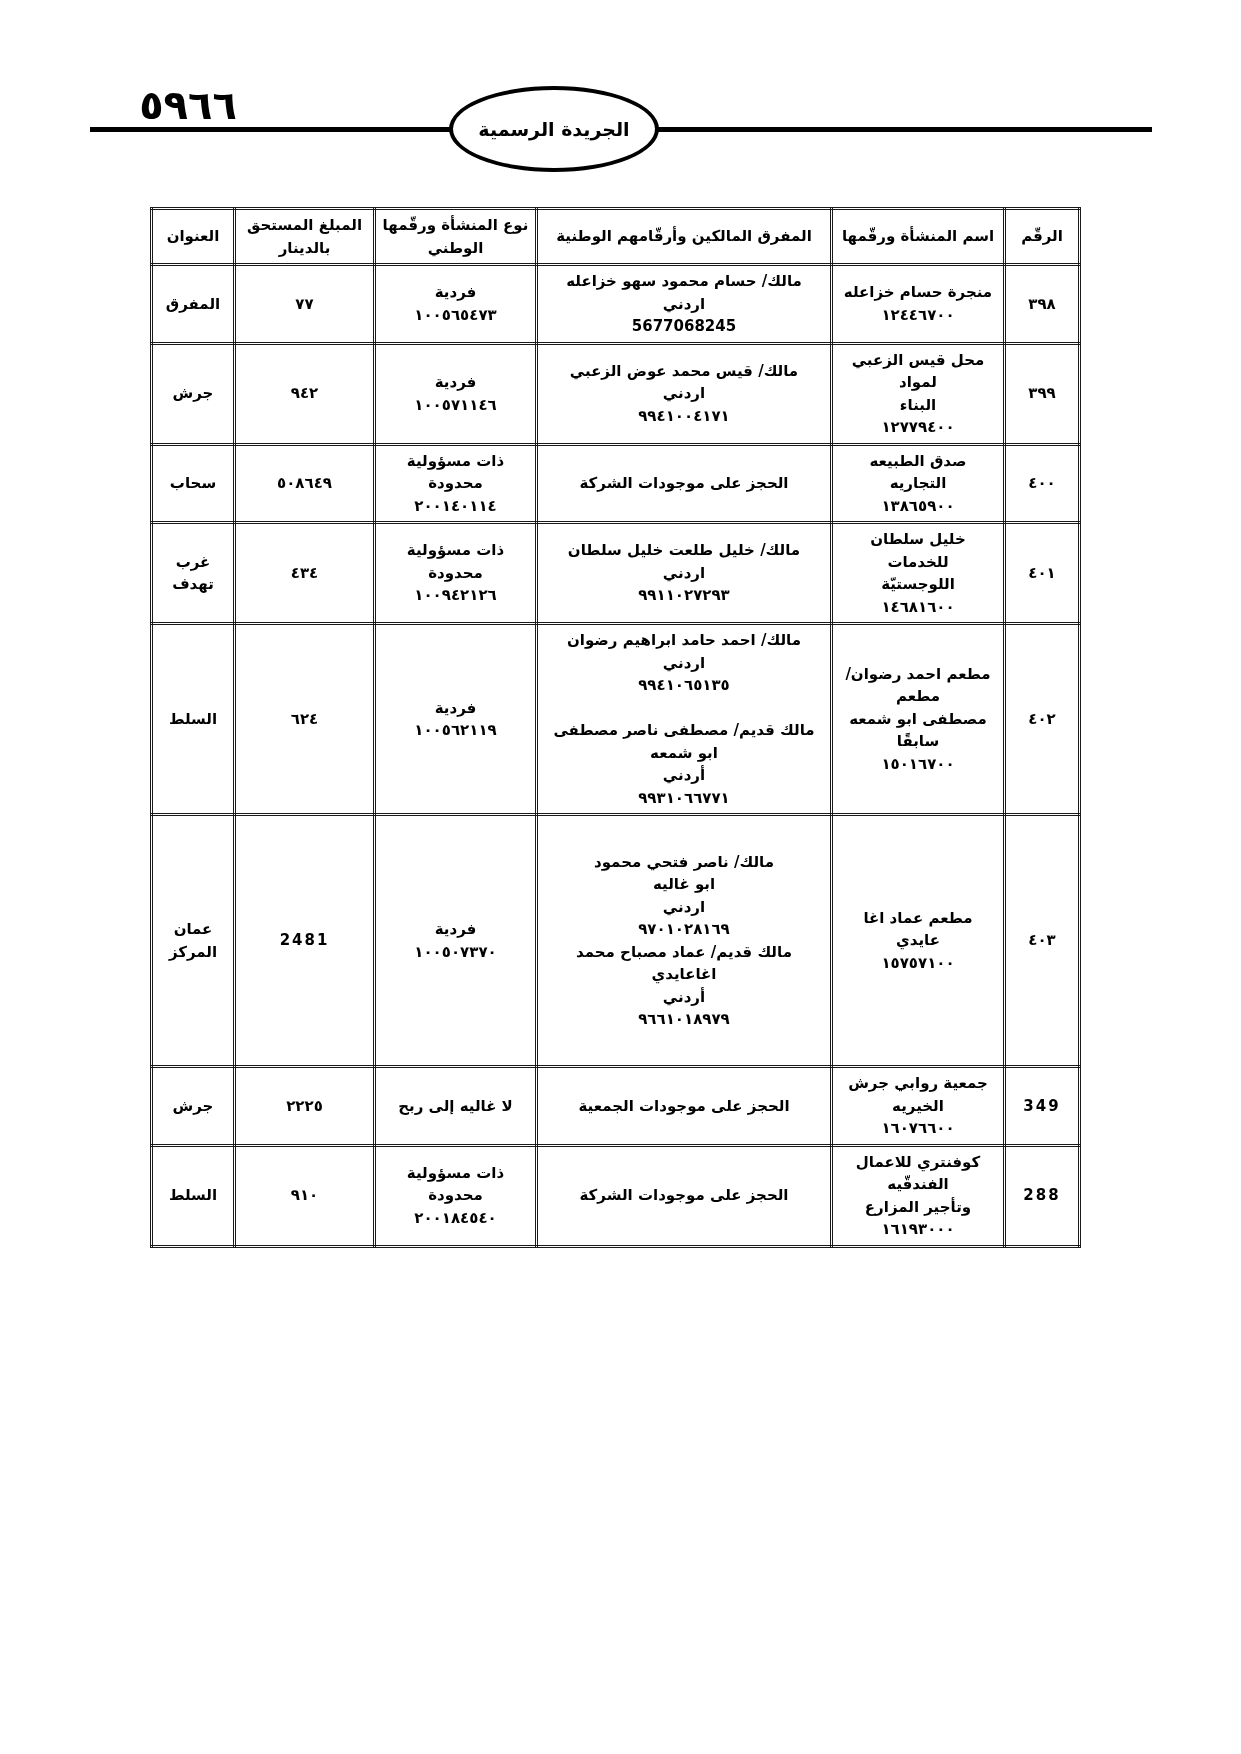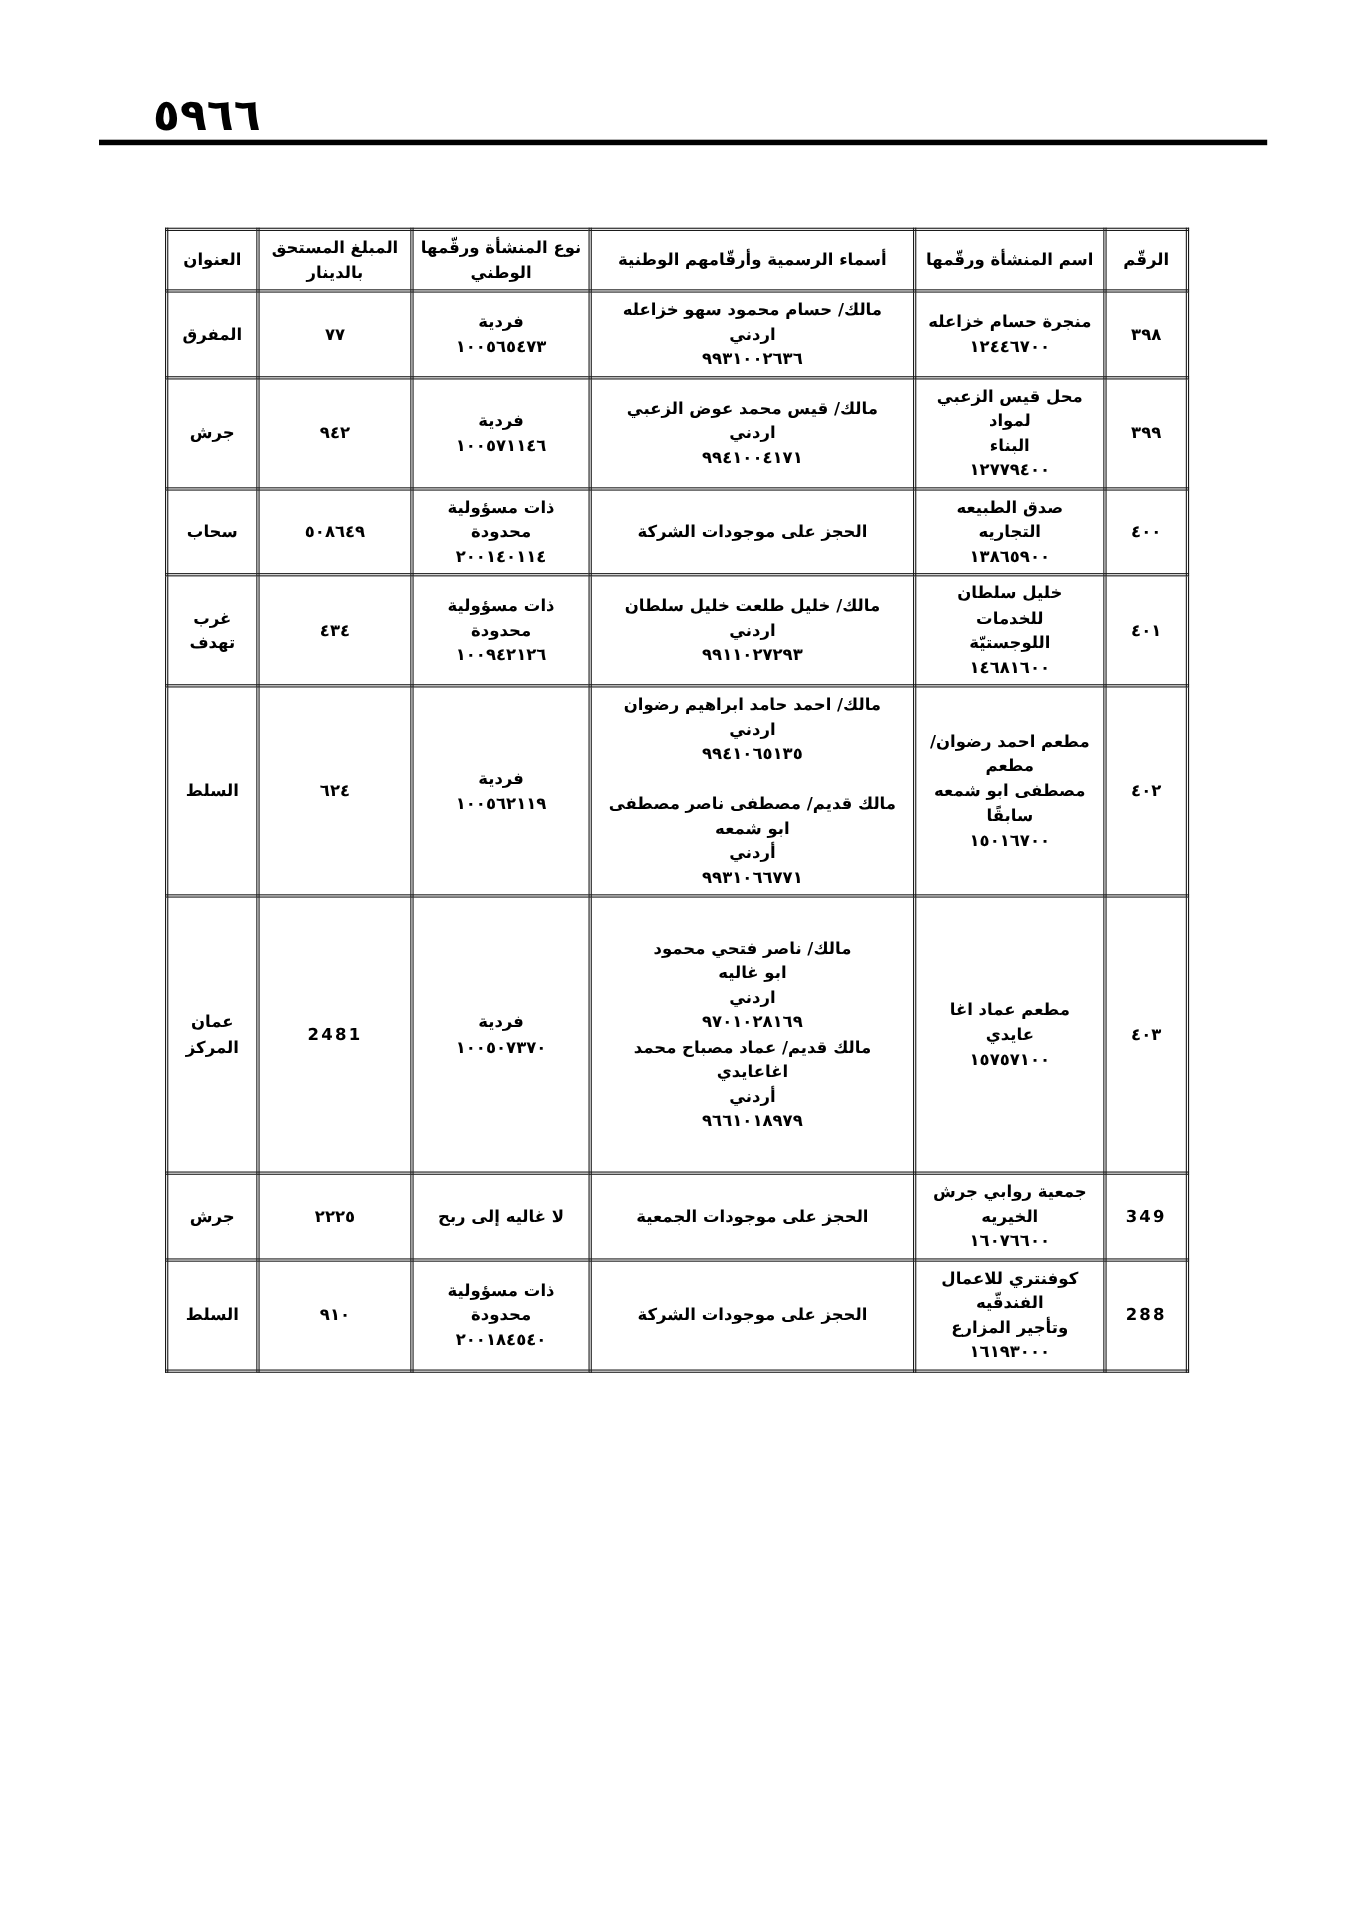--- a/index.html
+++ b/index.html
@@ -90,50 +90,53 @@
   .vtop    { vertical-align: top; }
   .vlow    { vertical-align: bottom; padding-bottom: 14px; }
 </style>
 </head>
 <body>
 
 <div class="page">
 
   <div class="page-number">٥٩٦٦</div>
   <div class="header-rule"></div>
+  <div class="banner-ellipse">
+    <span>الجريدة الرسمية</span>
+  </div>
 
   <table class="gazette-table">
     <colgroup>
       <col style="width:75px">
       <col style="width:173px">
       <col style="width:295px">
       <col style="width:162px">
       <col style="width:140px">
       <col style="width:83px">
     </colgroup>
     <thead>
       <tr style="height:55px">
         <th>الرقّم</th>
         <th>اسم المنشأة ورقّمها</th>
-        <th>أسماء الرسمية وأرقّامهم الوطنية</th>
+        <th>المفرق المالكين وأرقّامهم الوطنية</th>
         <th>نوع المنشأة ورقّمها
 الوطني</th>
         <th>المبلغ المستحق
 بالدينار</th>
         <th>العنوان</th>
       </tr>
     </thead>
     <tbody>
       <tr style="height:60px">
         <td class="num-cell">٣٩٨</td>
         <td>منجرة حسام خزاعله
 ١٢٤٤٦٧٠٠</td>
         <td>مالك/ حسام محمود سهو خزاعله
 اردني
-٩٩٣١٠٠٢٦٣٦</td>
+5677068245</td>
         <td>فردية
 ١٠٠٥٦٥٤٧٣</td>
         <td class="num-cell">٧٧</td>
         <td>المفرق</td>
       </tr>
       <tr style="height:62px">
         <td class="num-cell">٣٩٩</td>
         <td>محل قيس الزعبي لمواد
 البناء
 ١٢٧٧٩٤٠٠</td>

